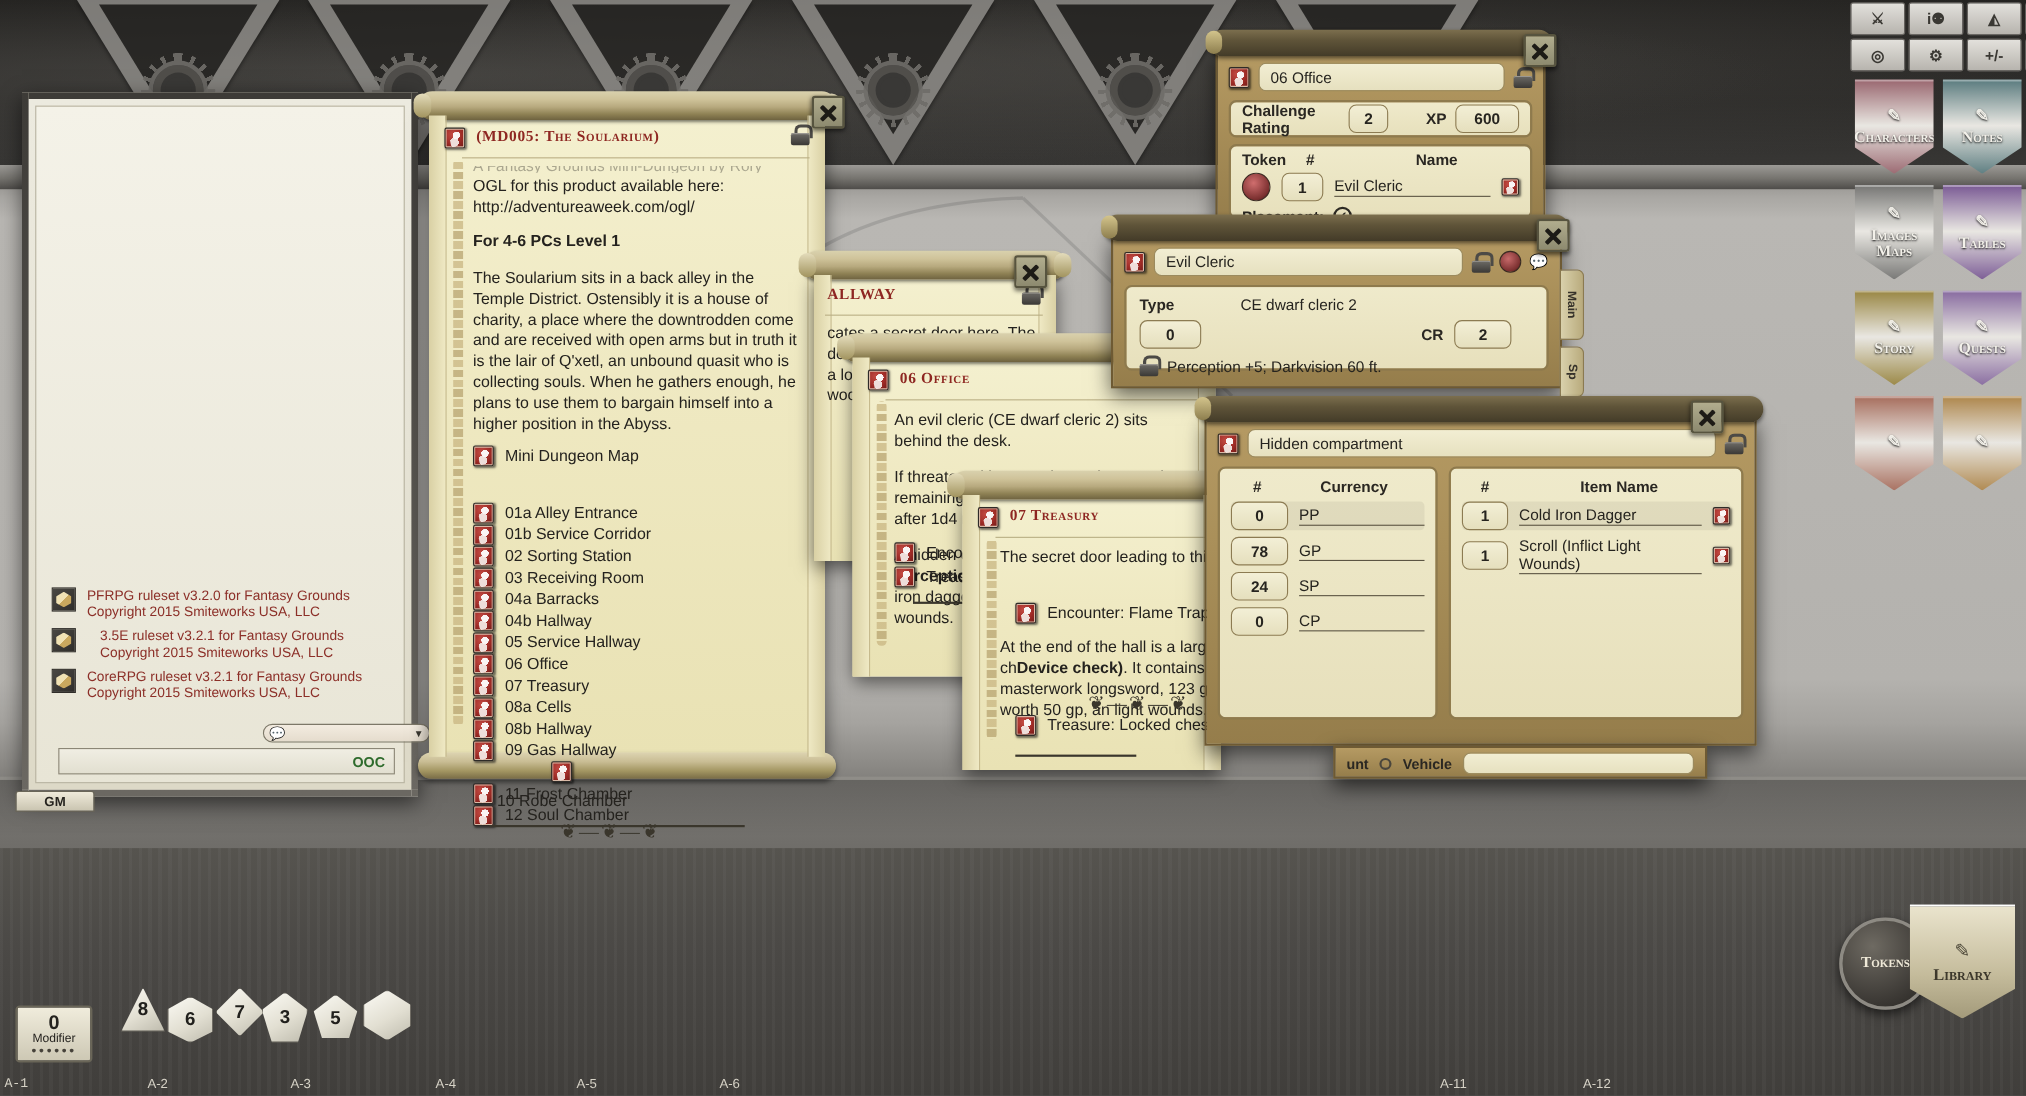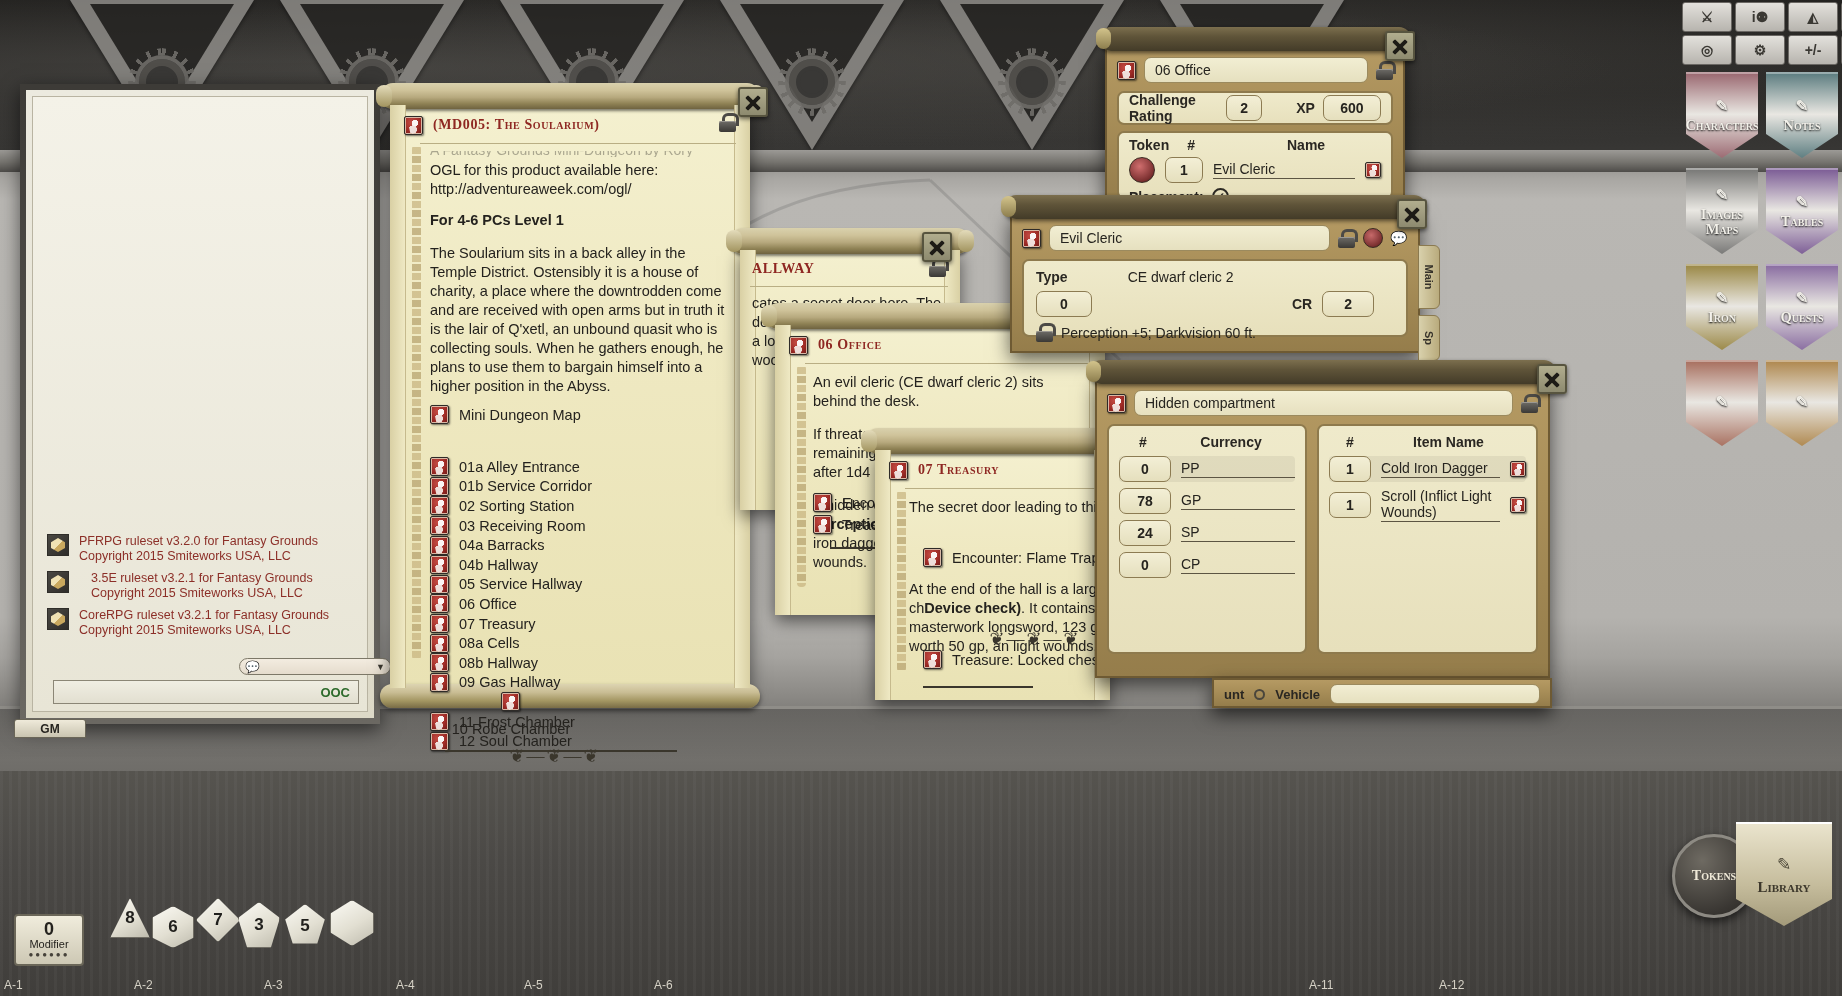--- a/index.html
+++ b/index.html
@@ -613,21 +613,21 @@
   <div class="closebtn" style="left:385px; top:-16px;"></div>
 
   <div style="position:absolute;right:-22px;top:30px;width:22px;height:64px;background:linear-gradient(90deg,#d9d1ac,#b9ab7d);border:1px solid #8b7a50;border-radius:0 6px 6px 0;display:flex;align-items:center;justify-content:center;">
     <span style="transform:rotate(90deg);font-size:11px;font-weight:bold;color:#36322a;white-space:nowrap;">Main</span>
   </div>
   <div style="position:absolute;right:-22px;top:100px;width:22px;height:46px;background:linear-gradient(90deg,#d9d1ac,#b9ab7d);border:1px solid #8b7a50;border-radius:0 6px 6px 0;display:flex;align-items:center;justify-content:center;">
     <span style="transform:rotate(90deg);font-size:11px;font-weight:bold;color:#36322a;white-space:nowrap;">Sp</span>
   </div>
 </div>
 
-<div class="framewin" style="left:1095px; top:378px; width:455px; height:300px;">
+<div class="framewin" style="left:1095px; top:378px; width:502px; height:300px;">
   <div class="rodtop"></div>
   <div style="display:flex;align-items:center;gap:8px;">
     <span class="fgicon"></span>
     <div class="field" style="flex:1;">Hidden compartment</div>
     <span class="lockicon" style="position:relative;right:auto;top:auto;flex:0 0 17px;"></span>
   </div>
 
   <div style="display:flex;gap:10px;margin-top:8px;">
 
     <div class="panel" style="width:200px;height:230px;padding:8px 10px;">
@@ -713,21 +713,21 @@
       <div class="shield" style="left: 4px; top: 168px; background: linear-gradient(rgb(122, 122, 120) 0%, rgb(233, 231, 226) 48%, rgb(122, 122, 120) 100%);">
         <span class="sic">✎</span>
         <span>Images Maps</span>
       </div>
       <div class="shield" style="left: 84px; top: 168px; background: linear-gradient(rgb(126, 95, 151) 0%, rgb(233, 231, 226) 48%, rgb(126, 95, 151) 100%);">
         <span class="sic">✎</span>
         <span>Tables</span>
       </div>
       <div class="shield" style="left: 4px; top: 264px; background: linear-gradient(rgb(156, 138, 73) 0%, rgb(233, 231, 226) 48%, rgb(156, 138, 73) 100%);">
         <span class="sic">✎</span>
-        <span>Iron</span>
+        <span>Story</span>
       </div>
       <div class="shield" style="left: 84px; top: 264px; background: linear-gradient(rgb(139, 111, 162) 0%, rgb(233, 231, 226) 48%, rgb(139, 111, 162) 100%);">
         <span class="sic">✎</span>
         <span>Quests</span>
       </div>
       <div class="shield" style="left: 4px; top: 360px; background: linear-gradient(rgb(169, 114, 98) 0%, rgb(233, 231, 226) 48%, rgb(169, 114, 98) 100%);">
         <span class="sic">✎</span>
         <span></span>
       </div>
       <div class="shield" style="left: 84px; top: 360px; background: linear-gradient(rgb(176, 138, 82) 0%, rgb(233, 231, 226) 48%, rgb(176, 138, 82) 100%);">
@@ -756,21 +756,21 @@
 <div id="dice-tray">
     <div class="die" style="left: 110px; bottom: 58px; width: 40px; height: 40px; clip-path: polygon(50% 0px, 100% 100%, 0px 100%);">8</div>
     <div class="die" style="left: 152px; bottom: 48px; width: 42px; height: 42px; clip-path: polygon(50% 0px, 100% 28%, 100% 75%, 50% 100%, 0px 75%, 0px 28%);">6</div>
     <div class="die" style="left: 196px; bottom: 54px; width: 44px; height: 44px; clip-path: polygon(50% 0px, 100% 50%, 50% 100%, 0px 50%);">7</div>
     <div class="die" style="left: 238px; bottom: 48px; width: 42px; height: 46px; clip-path: polygon(50% 0px, 100% 35%, 78% 100%, 22% 100%, 0px 35%);">3</div>
     <div class="die" style="left: 283px; bottom: 48px; width: 44px; height: 44px; clip-path: polygon(50% 0px, 95% 35%, 78% 90%, 22% 90%, 5% 35%);">5</div>
     <div class="die" style="left: 330px; bottom: 50px; width: 44px; height: 46px; clip-path: polygon(50% 0px, 100% 30%, 100% 70%, 50% 100%, 0px 70%, 0px 30%);"></div>
   </div>
 
 <div id="hotkeys">
-    <div class="slot" style="left: 4px;">A-1</div>
+    <div class="slot" style="left: 4px; font-family: Liberation Mono, monospace;">A-1</div>
     <div class="slot" style="left: 134px;">A-2</div>
     <div class="slot" style="left: 264px;">A-3</div>
     <div class="slot" style="left: 396px;">A-4</div>
     <div class="slot" style="left: 524px;">A-5</div>
     <div class="slot" style="left: 654px;">A-6</div>
     <div class="slot" style="left: 1309px;">A-11</div>
     <div class="slot" style="left: 1439px;">A-12</div>
   </div>
 
 </body></html>

